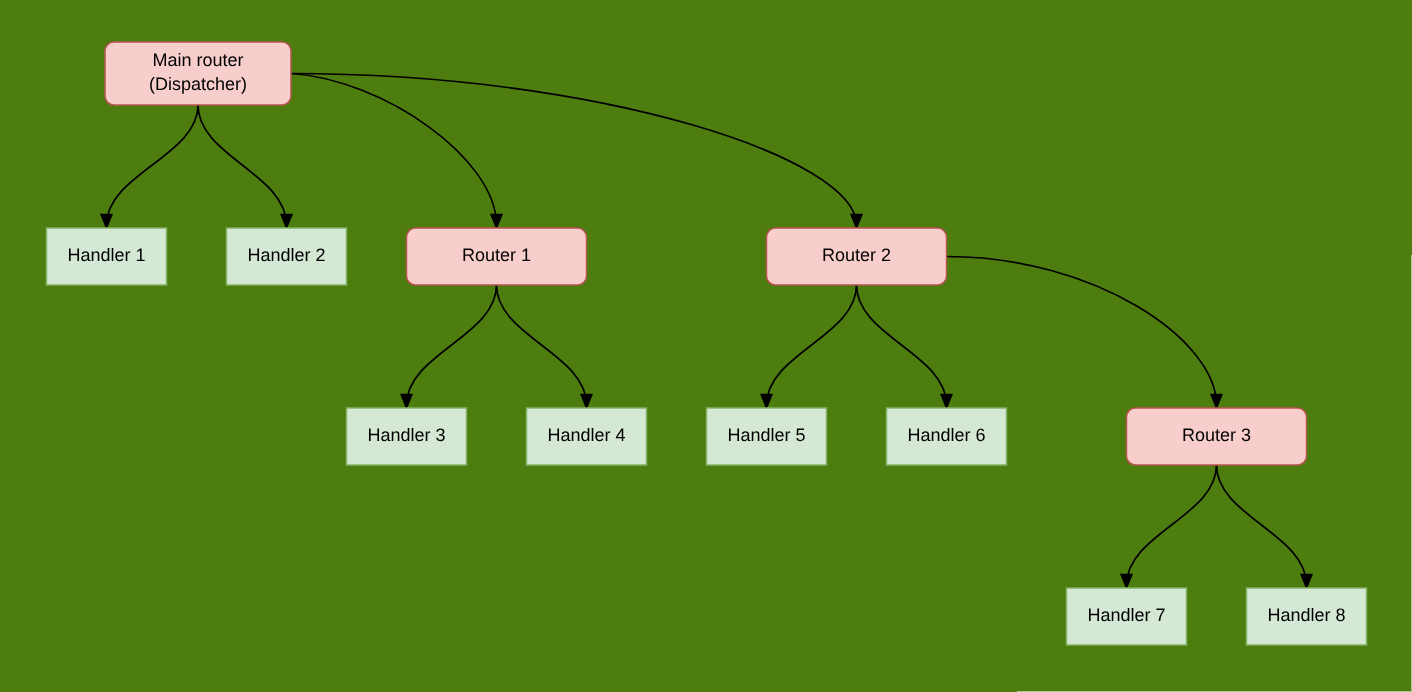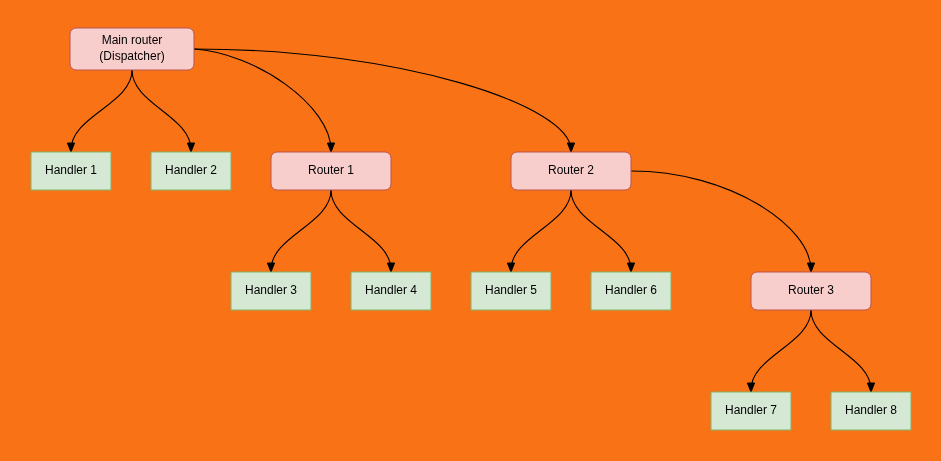--- a/index.html
+++ b/index.html
@@ -10,21 +10,21 @@
   body {
     width: 941px;
     height: 461px;
     font-family: "Liberation Sans", sans-serif;
     overflow: hidden;
   }
   #diagram-canvas {
     position: relative;
     width: 941px;
     height: 461px;
-    background: #f97316;
+    background: #4d7c0f;
     text-align: center;
   }
   svg.diagram-svg {
     position: absolute;
     left: 0;
     top: 0;
     width: 941px;
     height: 461px;
   }
   .node-shape {

